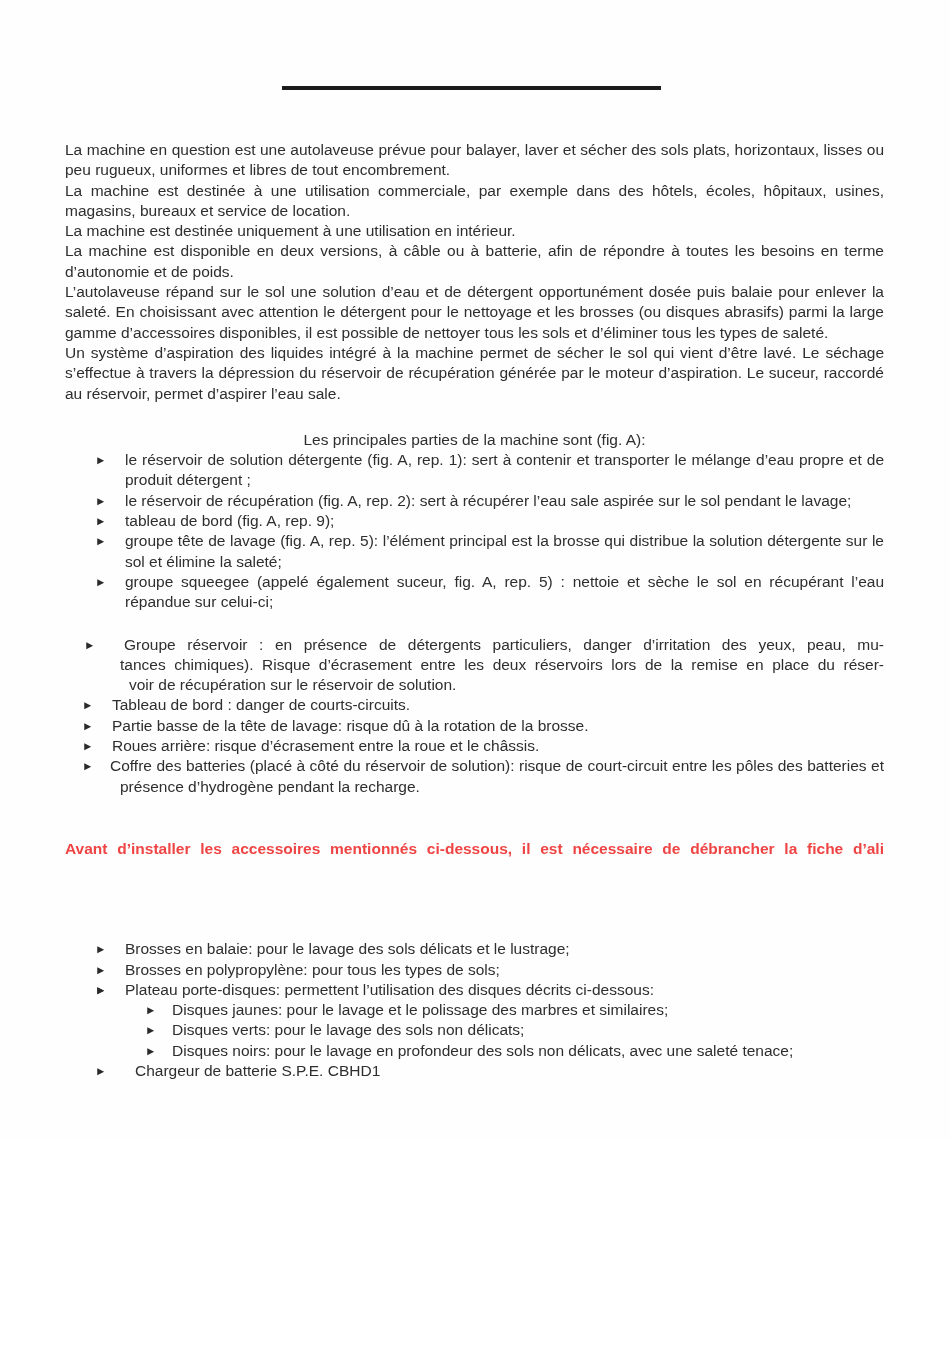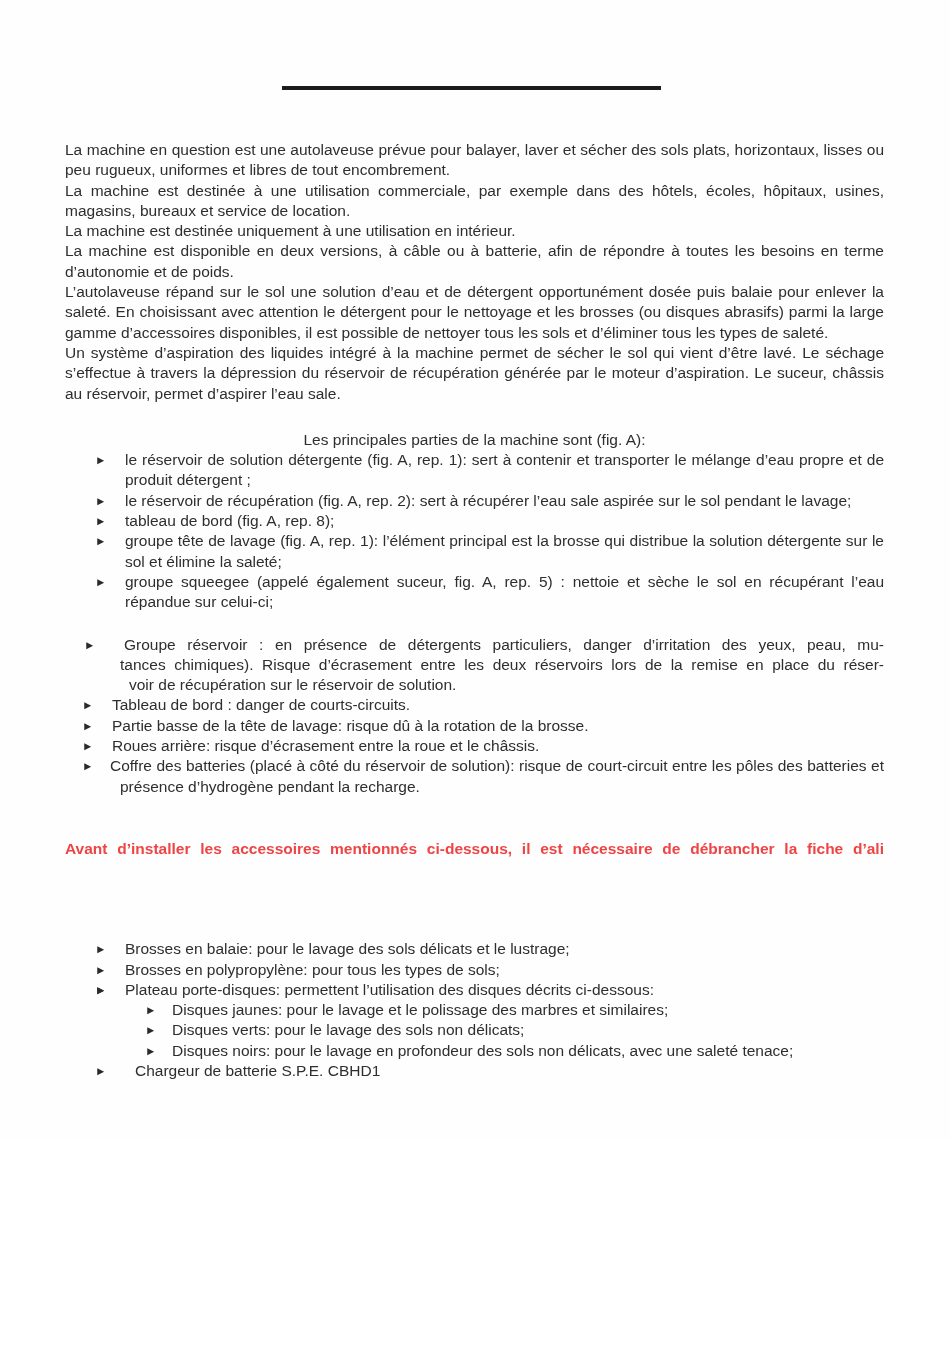--- a/index.html
+++ b/index.html
@@ -107,39 +107,39 @@
 
 <div class="page">
   <div class="top-rule"></div>
 
   <div class="content">
     <p class="para">La machine en question est une autolaveuse prévue pour balayer, laver et sécher des sols plats, horizontaux, lisses ou peu rugueux, uniformes et libres de tout encombrement.</p>
     <p class="para">La machine est destinée à une utilisation commerciale, par exemple dans des hôtels, écoles, hôpitaux, usines, magasins, bureaux et service de location.</p>
     <p class="para">La machine est destinée uniquement à une utilisation en intérieur.</p>
     <p class="para">La machine est disponible en deux versions, à câble ou à batterie, afin de répondre à toutes les besoins en terme d’autonomie et de poids.</p>
     <p class="para">L’autolaveuse répand sur le sol une solution d’eau et de détergent opportunément dosée puis balaie pour enlever la saleté. En choisissant avec attention le détergent pour le nettoyage et les brosses (ou disques abrasifs) parmi la large gamme d’accessoires disponibles, il est possible de nettoyer tous les sols et d’éliminer tous les types de saleté.</p>
-    <p class="para">Un système d’aspiration des liquides intégré à la machine permet de sécher le sol qui vient d’être lavé. Le séchage s’effectue à travers la dépression du réservoir de récupération générée par le moteur d’aspiration. Le suceur, châssis au réservoir, permet d’aspirer l’eau sale.</p>
+    <p class="para">Un système d’aspiration des liquides intégré à la machine permet de sécher le sol qui vient d’être lavé. Le séchage s’effectue à travers la dépression du réservoir de récupération générée par le moteur d’aspiration. Le suceur, raccordé au réservoir, permet d’aspirer l’eau sale.</p>
 
     <p class="para lead">Les principales parties de la machine sont (fig. A):</p>
 
     <div class="l1-item">
       <span class="marker">►</span>
       <span>le réservoir de solution détergente (fig. A, rep. 1): sert à contenir et transporter le mélange d’eau propre et de produit détergent ;</span>
     </div>
     <div class="l1-item">
       <span class="marker">►</span>
       <span>le réservoir de récupération (fig. A, rep. 2): sert à récupérer l’eau sale aspirée sur le sol pendant le lavage;</span>
     </div>
     <div class="l1-item">
       <span class="marker">►</span>
-      <span>tableau de bord (fig. A, rep. 8);</span>
-    </div>
-    <div class="l1-item">
-      <span class="marker">►</span>
-      <span>groupe tête de lavage (fig. A, rep. 1): l’élément principal est la brosse qui distribue la solution détergente sur le sol et élimine la saleté;</span>
+      <span>tableau de bord (fig. A, rep. 9);</span>
+    </div>
+    <div class="l1-item">
+      <span class="marker">►</span>
+      <span>groupe tête de lavage (fig. A, rep. 5): l’élément principal est la brosse qui distribue la solution détergente sur le sol et élimine la saleté;</span>
     </div>
     <div class="l1-item">
       <span class="marker">►</span>
       <span>groupe squeegee (appelé également suceur, fig. A, rep. 5) : nettoie et sèche le sol en récupérant l’eau répandue sur celui-ci;</span>
     </div>
 
     <div class="danger-block">
       <div class="groupe">
         <span class="marker">►</span>
         <div class="gline first">Groupe réservoir : en présence de détergents particuliers, danger d’irritation des yeux, peau, mu-</div>

